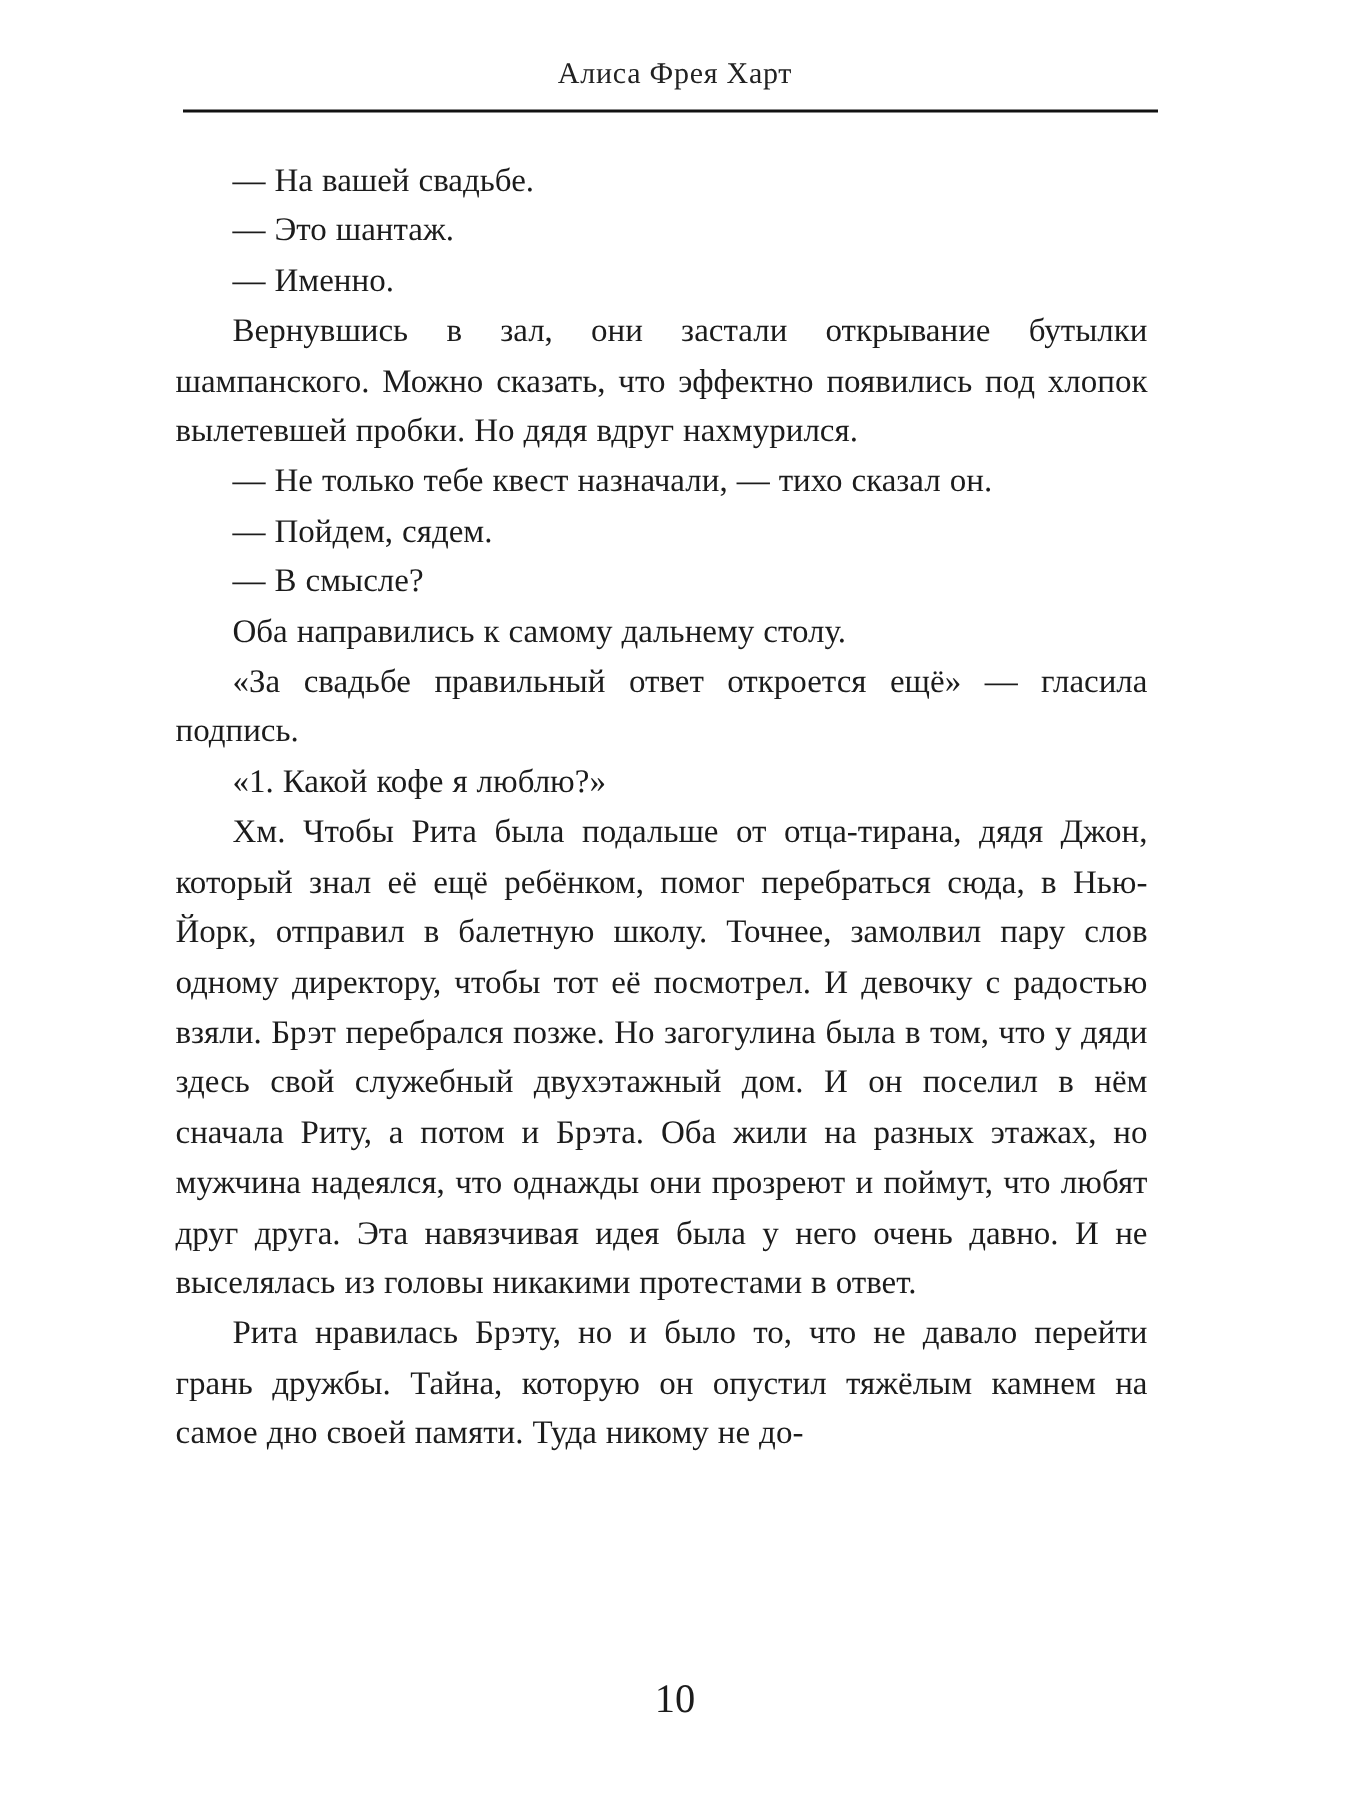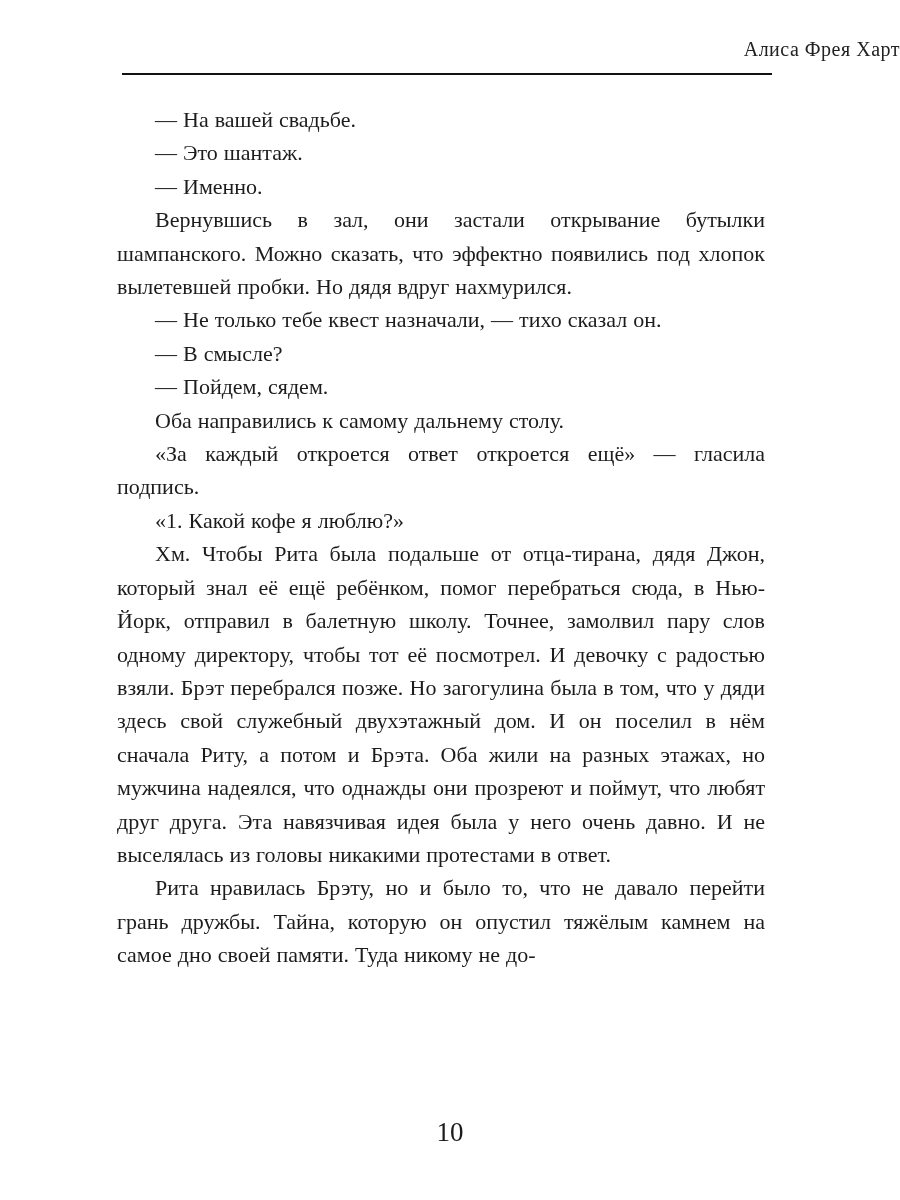--- a/index.html
+++ b/index.html
@@ -14,21 +14,21 @@
     background: #ffffff;
     font-family: "Liberation Serif", "DejaVu Serif", serif;
     color: #1c1c1c;
     overflow: hidden;
   }
   .running-head {
     position: absolute;
     top: 38px;
     left: 0;
     right: 0;
-    text-align: right;
+    text-align: center;
     font-size: 20px;
     letter-spacing: 0.5px;
     color: #222222;
   }
   .header-rule {
     position: absolute;
     top: 73px;
     left: 122px;
     width: 650px;
     height: 2px;
@@ -70,22 +70,22 @@
 
 <div class="page">
   <div class="running-head">Алиса Фрея Харт</div>
   <hr class="header-rule">
   <div class="body-text" id="body-text">
       <p>— На вашей свадьбе.</p>
       <p>— Это шантаж.</p>
       <p>— Именно.</p>
       <p>Вернувшись в зал, они застали открывание бутылки шампанского. Можно сказать, что эффектно появились под хлопок вылетевшей пробки. Но дядя вдруг нахмурился.</p>
       <p>— Не только тебе квест назначали, — тихо сказал он.</p>
+      <p>— Пойдем, сядем.</p>
       <p>— В смысле?</p>
-      <p>— Пойдем, сядем.</p>
       <p>Оба направились к самому дальнему столу.</p>
-      <p>«За каждый откроется ответ откроется ещё» — гласила подпись.</p>
+      <p>«За свадьбе правильный ответ откроется ещё» — гласила подпись.</p>
       <p>«1. Какой кофе я люблю?»</p>
       <p>Хм. Чтобы Рита была подальше от отца-тирана, дядя Джон, который знал её ещё ребёнком, помог перебраться сюда, в Нью-Йорк, отправил в балетную школу. Точнее, замолвил пару слов одному директору, чтобы тот её посмотрел. И девочку с радостью взяли. Брэт перебрался позже. Но загогулина была в том, что у дяди здесь свой служебный двухэтажный дом. И он поселил в нём сначала Риту, а потом и Брэта. Оба жили на разных этажах, но мужчина надеялся, что однажды они прозреют и поймут, что любят друг друга. Эта навязчивая идея была у него очень давно. И не выселялась из головы никакими протестами в ответ.</p>
       <p>Рита нравилась Брэту, но и было то, что не давало перейти грань дружбы. Тайна, которую он опустил тяжёлым камнем на самое дно своей памяти. Туда никому не до-</p>
     </div>
   <div class="page-number">10</div>
 </div>
 
 </body></html>

